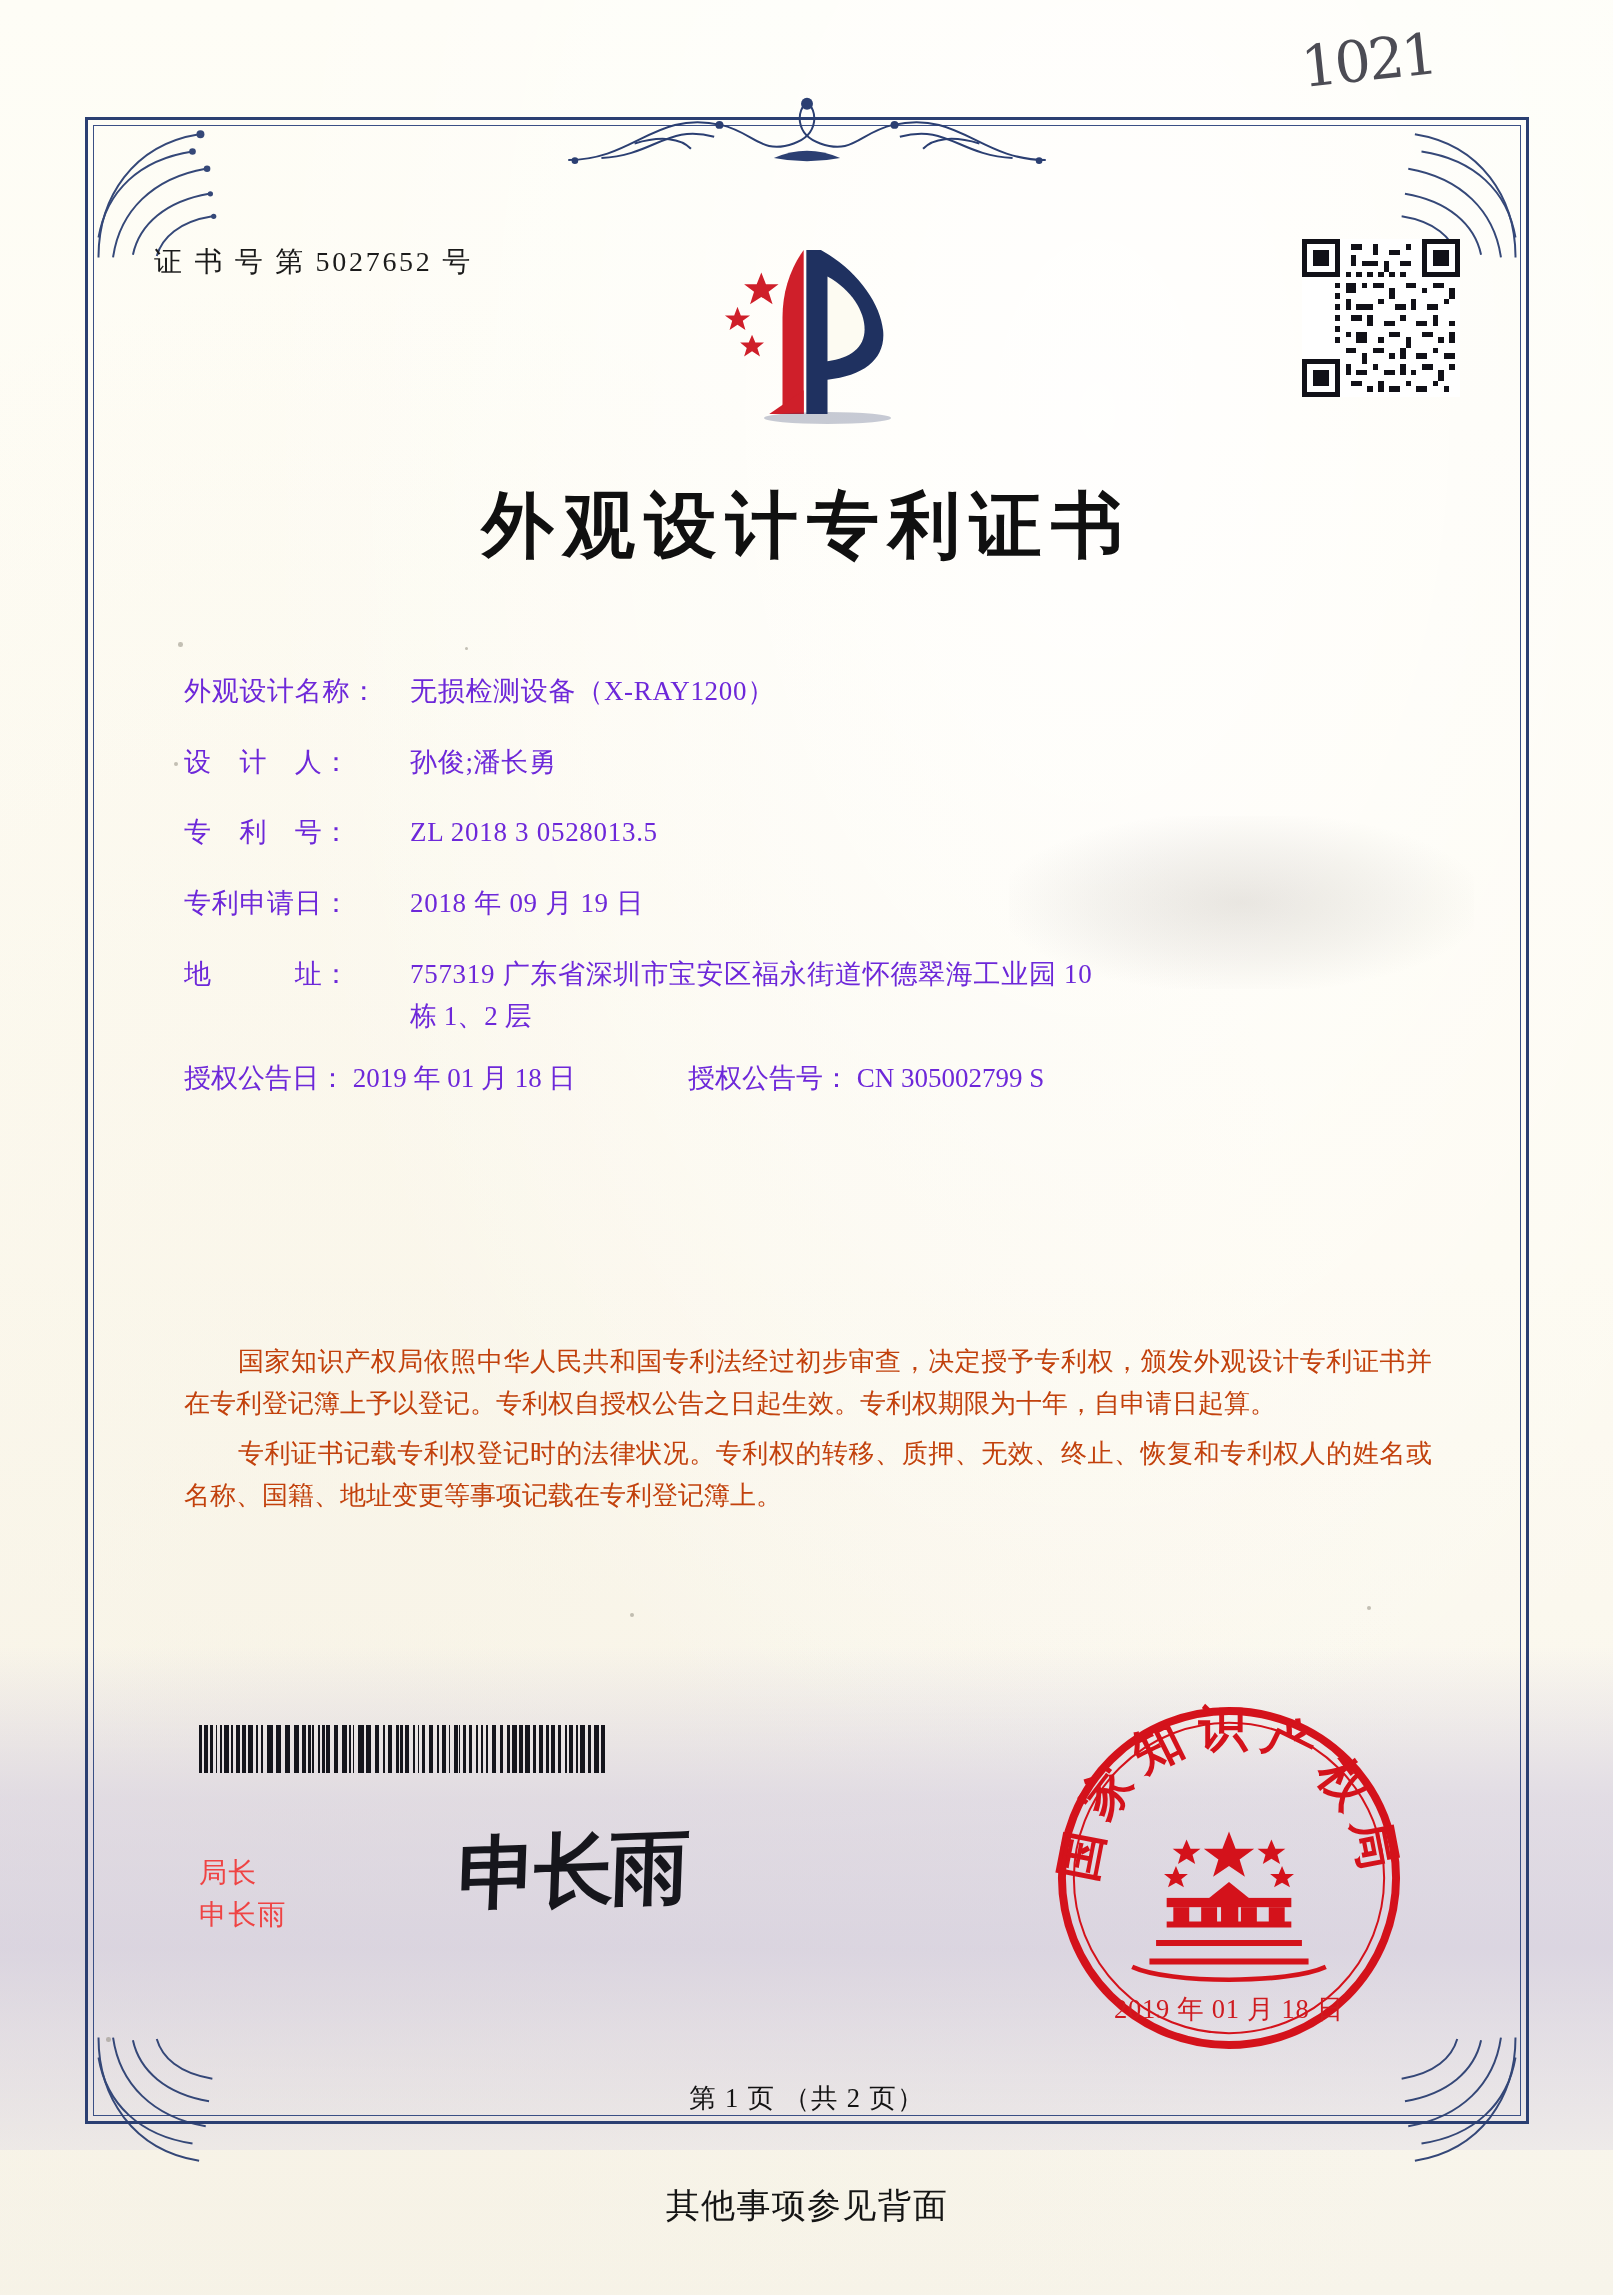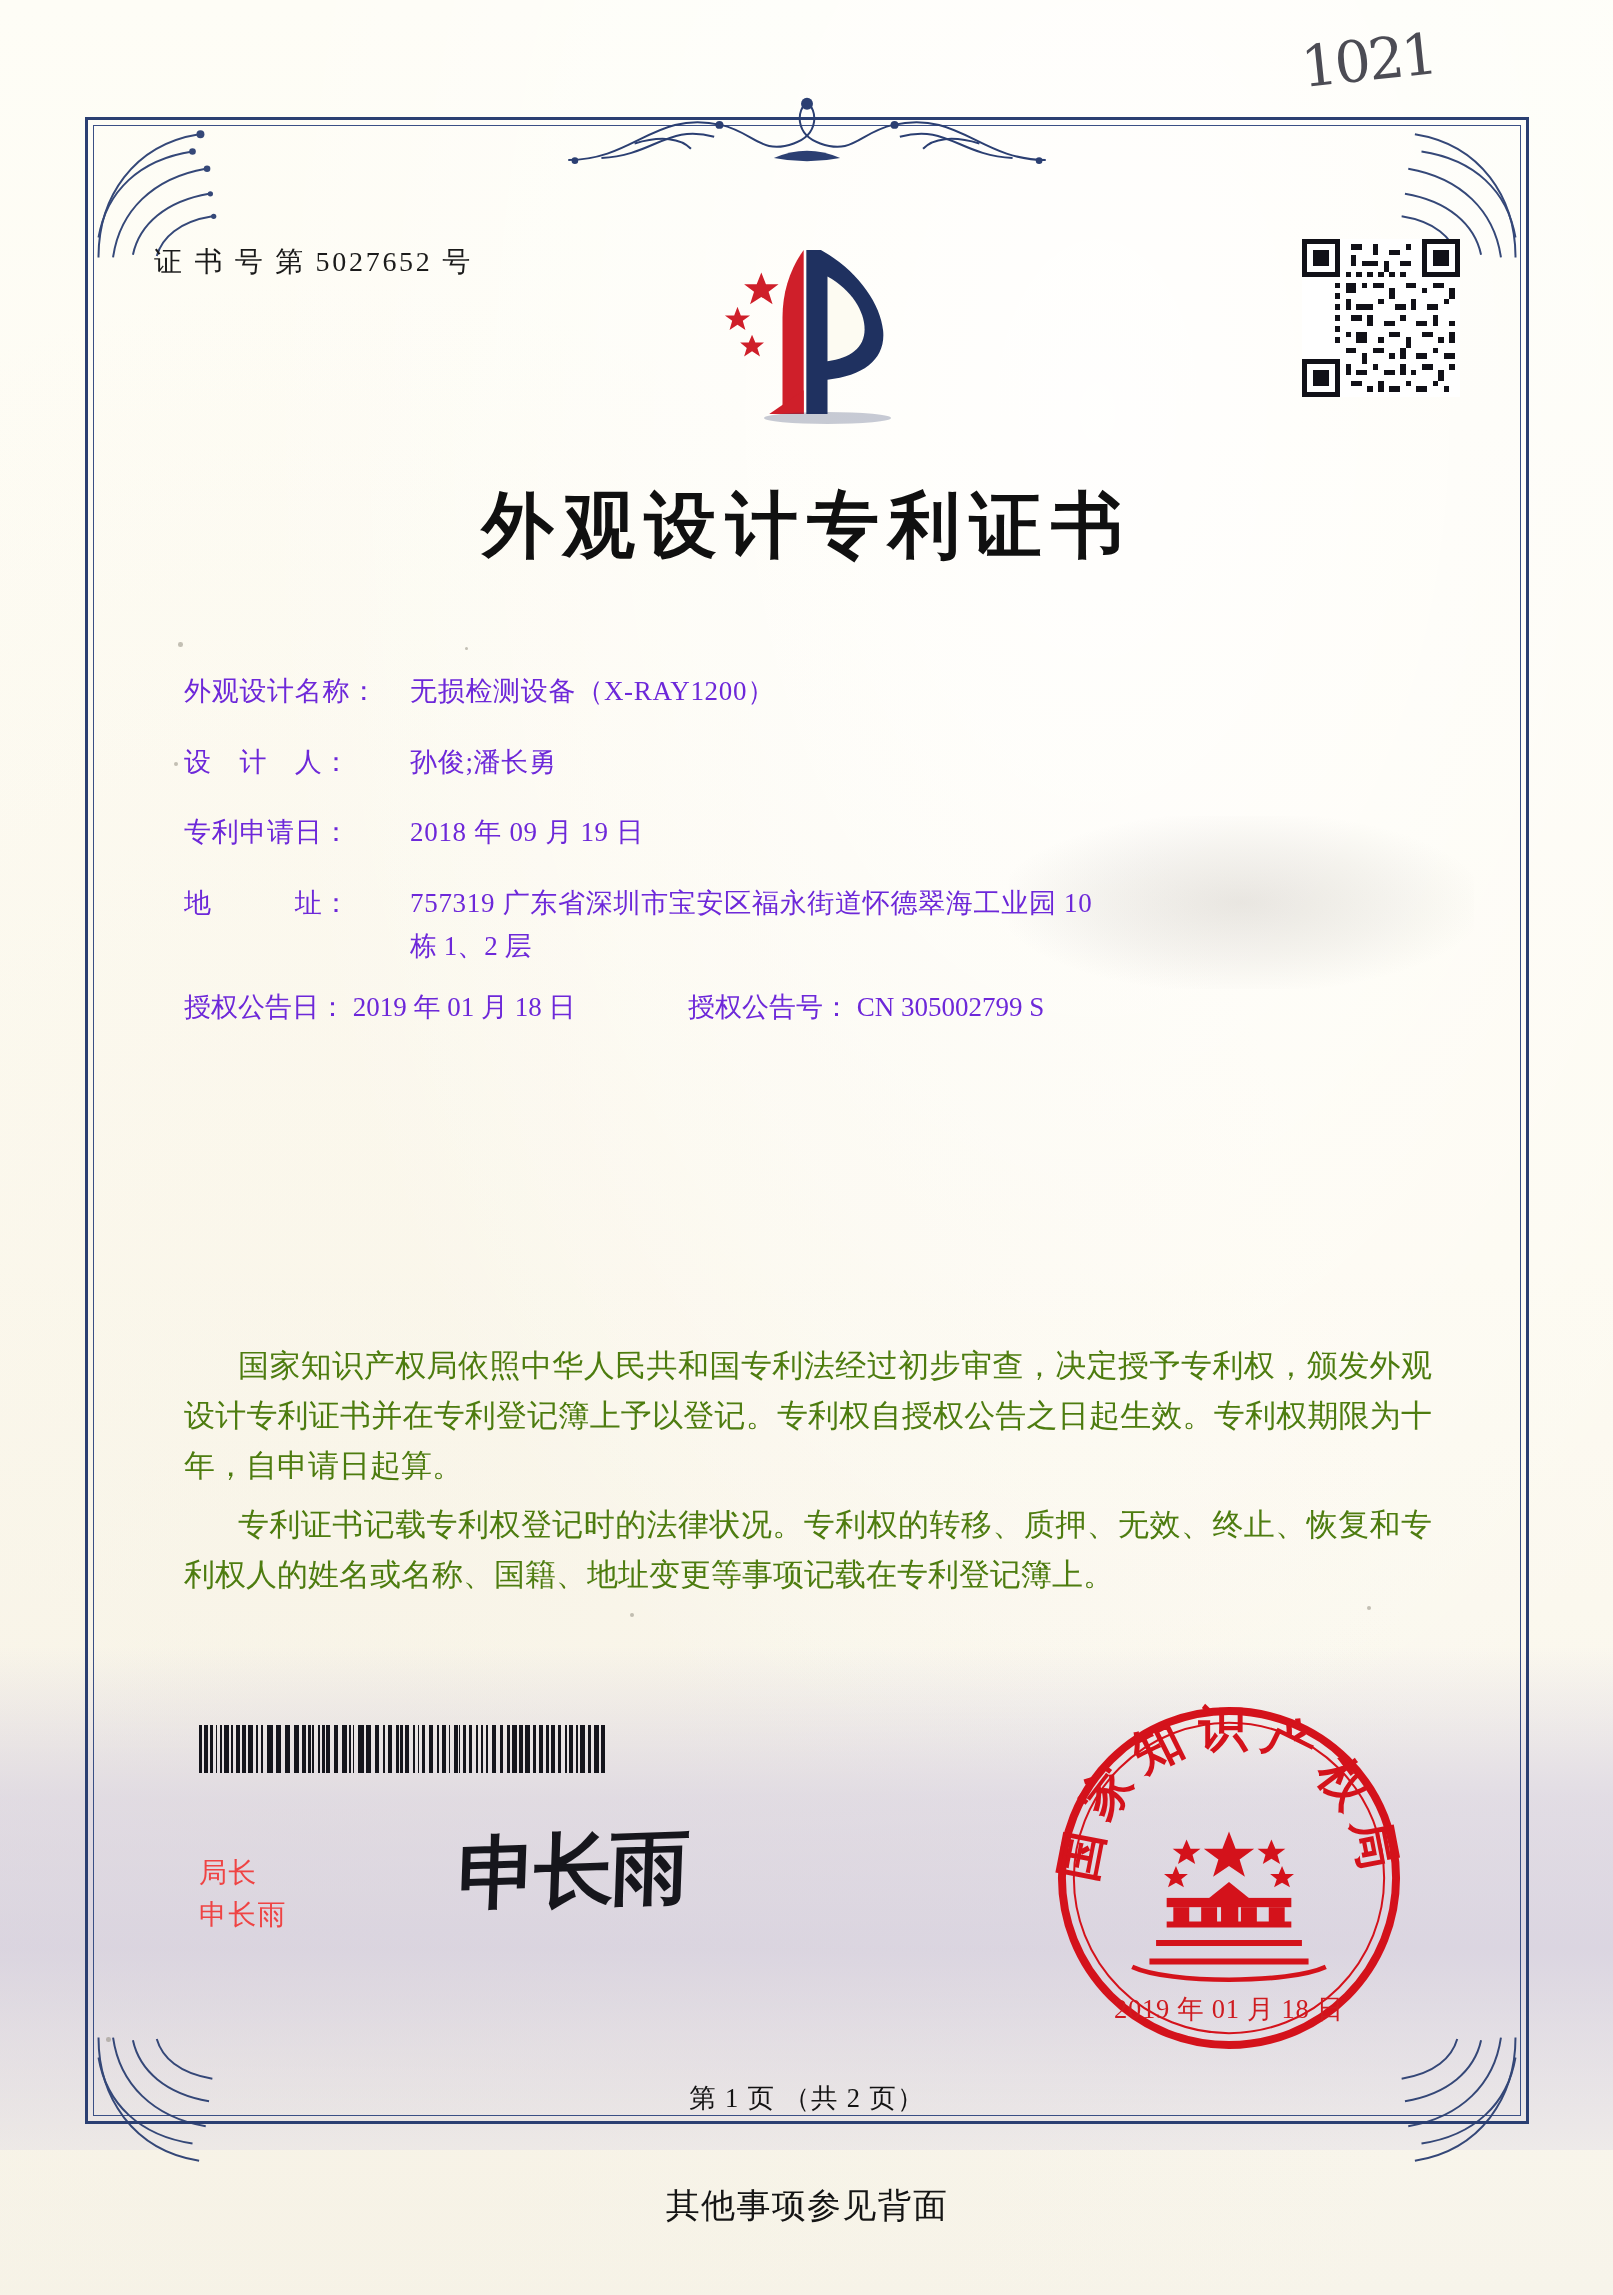--- a/index.html
+++ b/index.html
@@ -177,23 +177,23 @@
   }
   .grant-left { width: 504px; flex: 0 0 504px; }
   .grant-right { flex: 1 1 auto; }
 
   
   .paragraphs {
     position: absolute;
     left: 184px;
     top: 1341px;
     width: 1248px;
-    font-size: 31px;
+    font-size: 26px;
     line-height: 1.62;
-    color: #4d7c0f;
+    color: #c2410c;
     text-align: justify;
   }
   .paragraphs p {
     margin: 0 0 8px 0;
     text-indent: 54px;
   }
 
   
   .barcode {
     position: absolute;
@@ -501,20 +501,24 @@
   <div class="title">外观设计专利证书</div>
 
   <div class="fields">
     <div class="field-row">
       <div class="field-label">外观设计名称：</div>
       <div class="field-value">无损检测设备（X-RAY1200）</div>
     </div>
     <div class="field-row">
       <div class="field-label">设　计　人：</div>
       <div class="field-value">孙俊;潘长勇</div>
+    </div>
+    <div class="field-row">
+      <div class="field-label">专　利　号：</div>
+      <div class="field-value mono">ZL 2018 3 0528013.5</div>
     </div>
     <div class="field-row">
       <div class="field-label">专利申请日：</div>
       <div class="field-value">2018 年 09 月 19 日</div>
     </div>
     <div class="field-row" style="margin-bottom:13px;">
       <div class="field-label">地　　　址：</div>
       <div class="field-value">757319 广东省深圳市宝安区福永街道怀德翠海工业园 10</div>
     </div>
     <div class="addr-second">栋 1、2 层</div>

